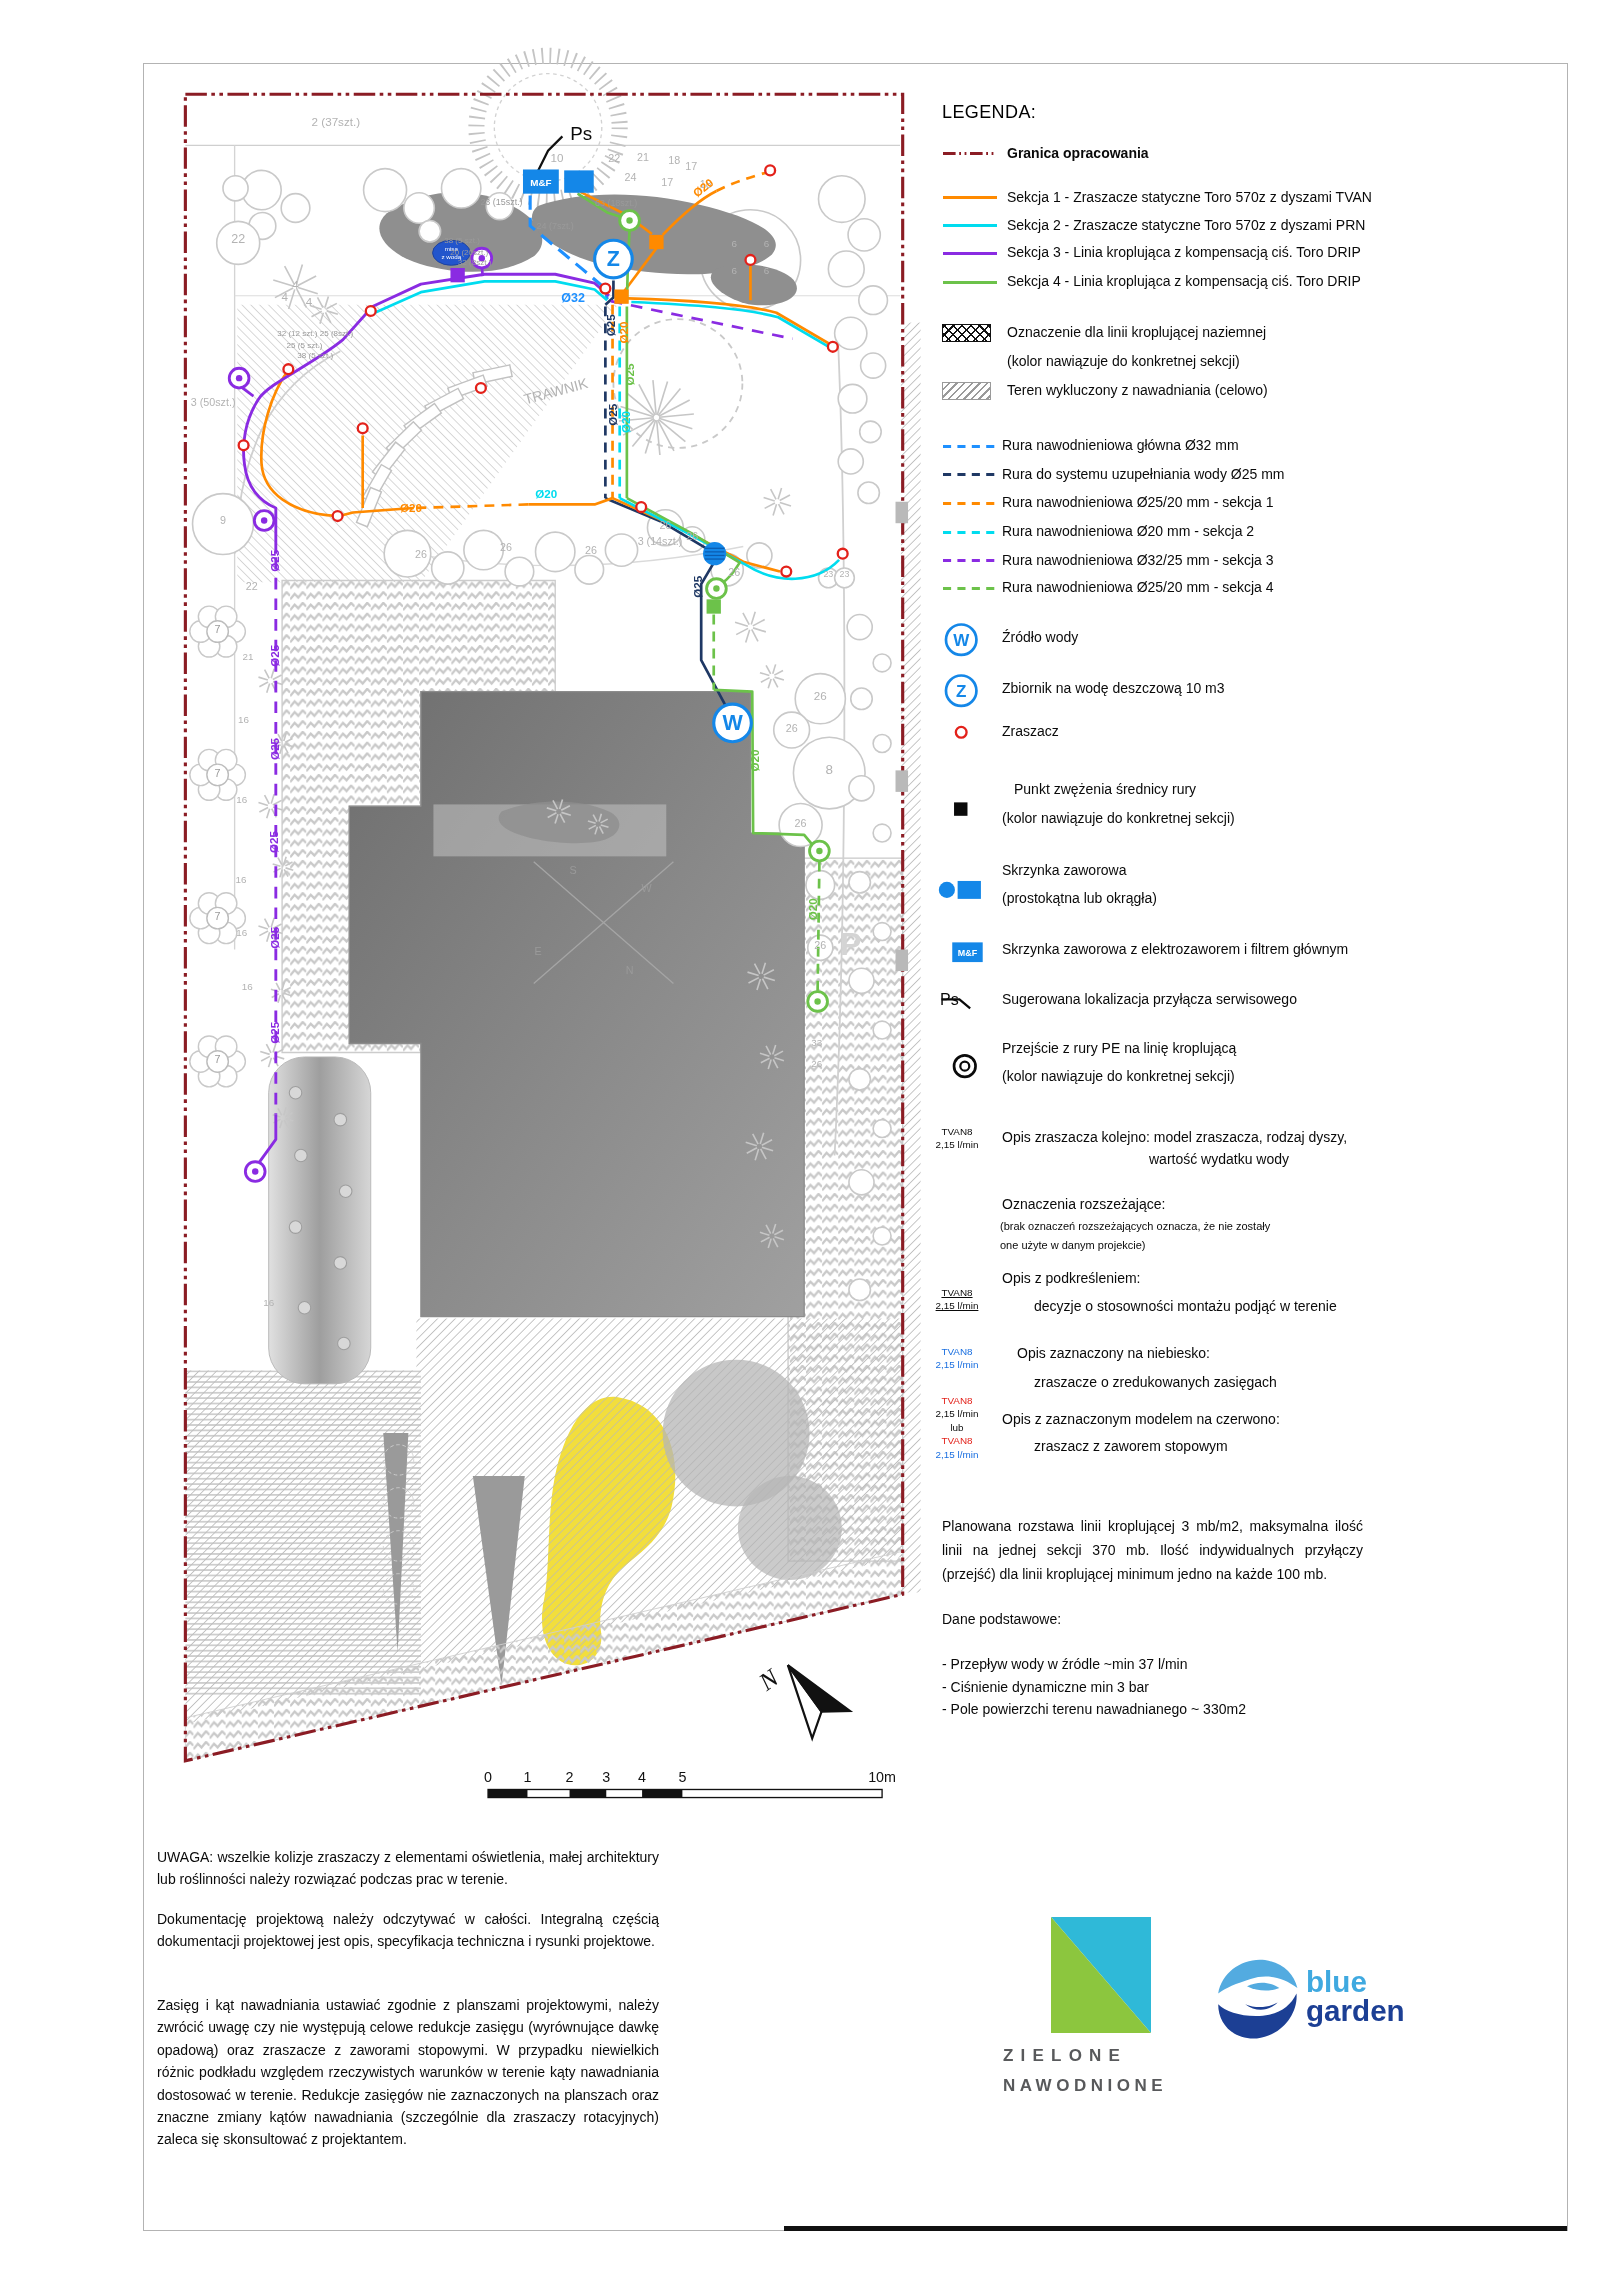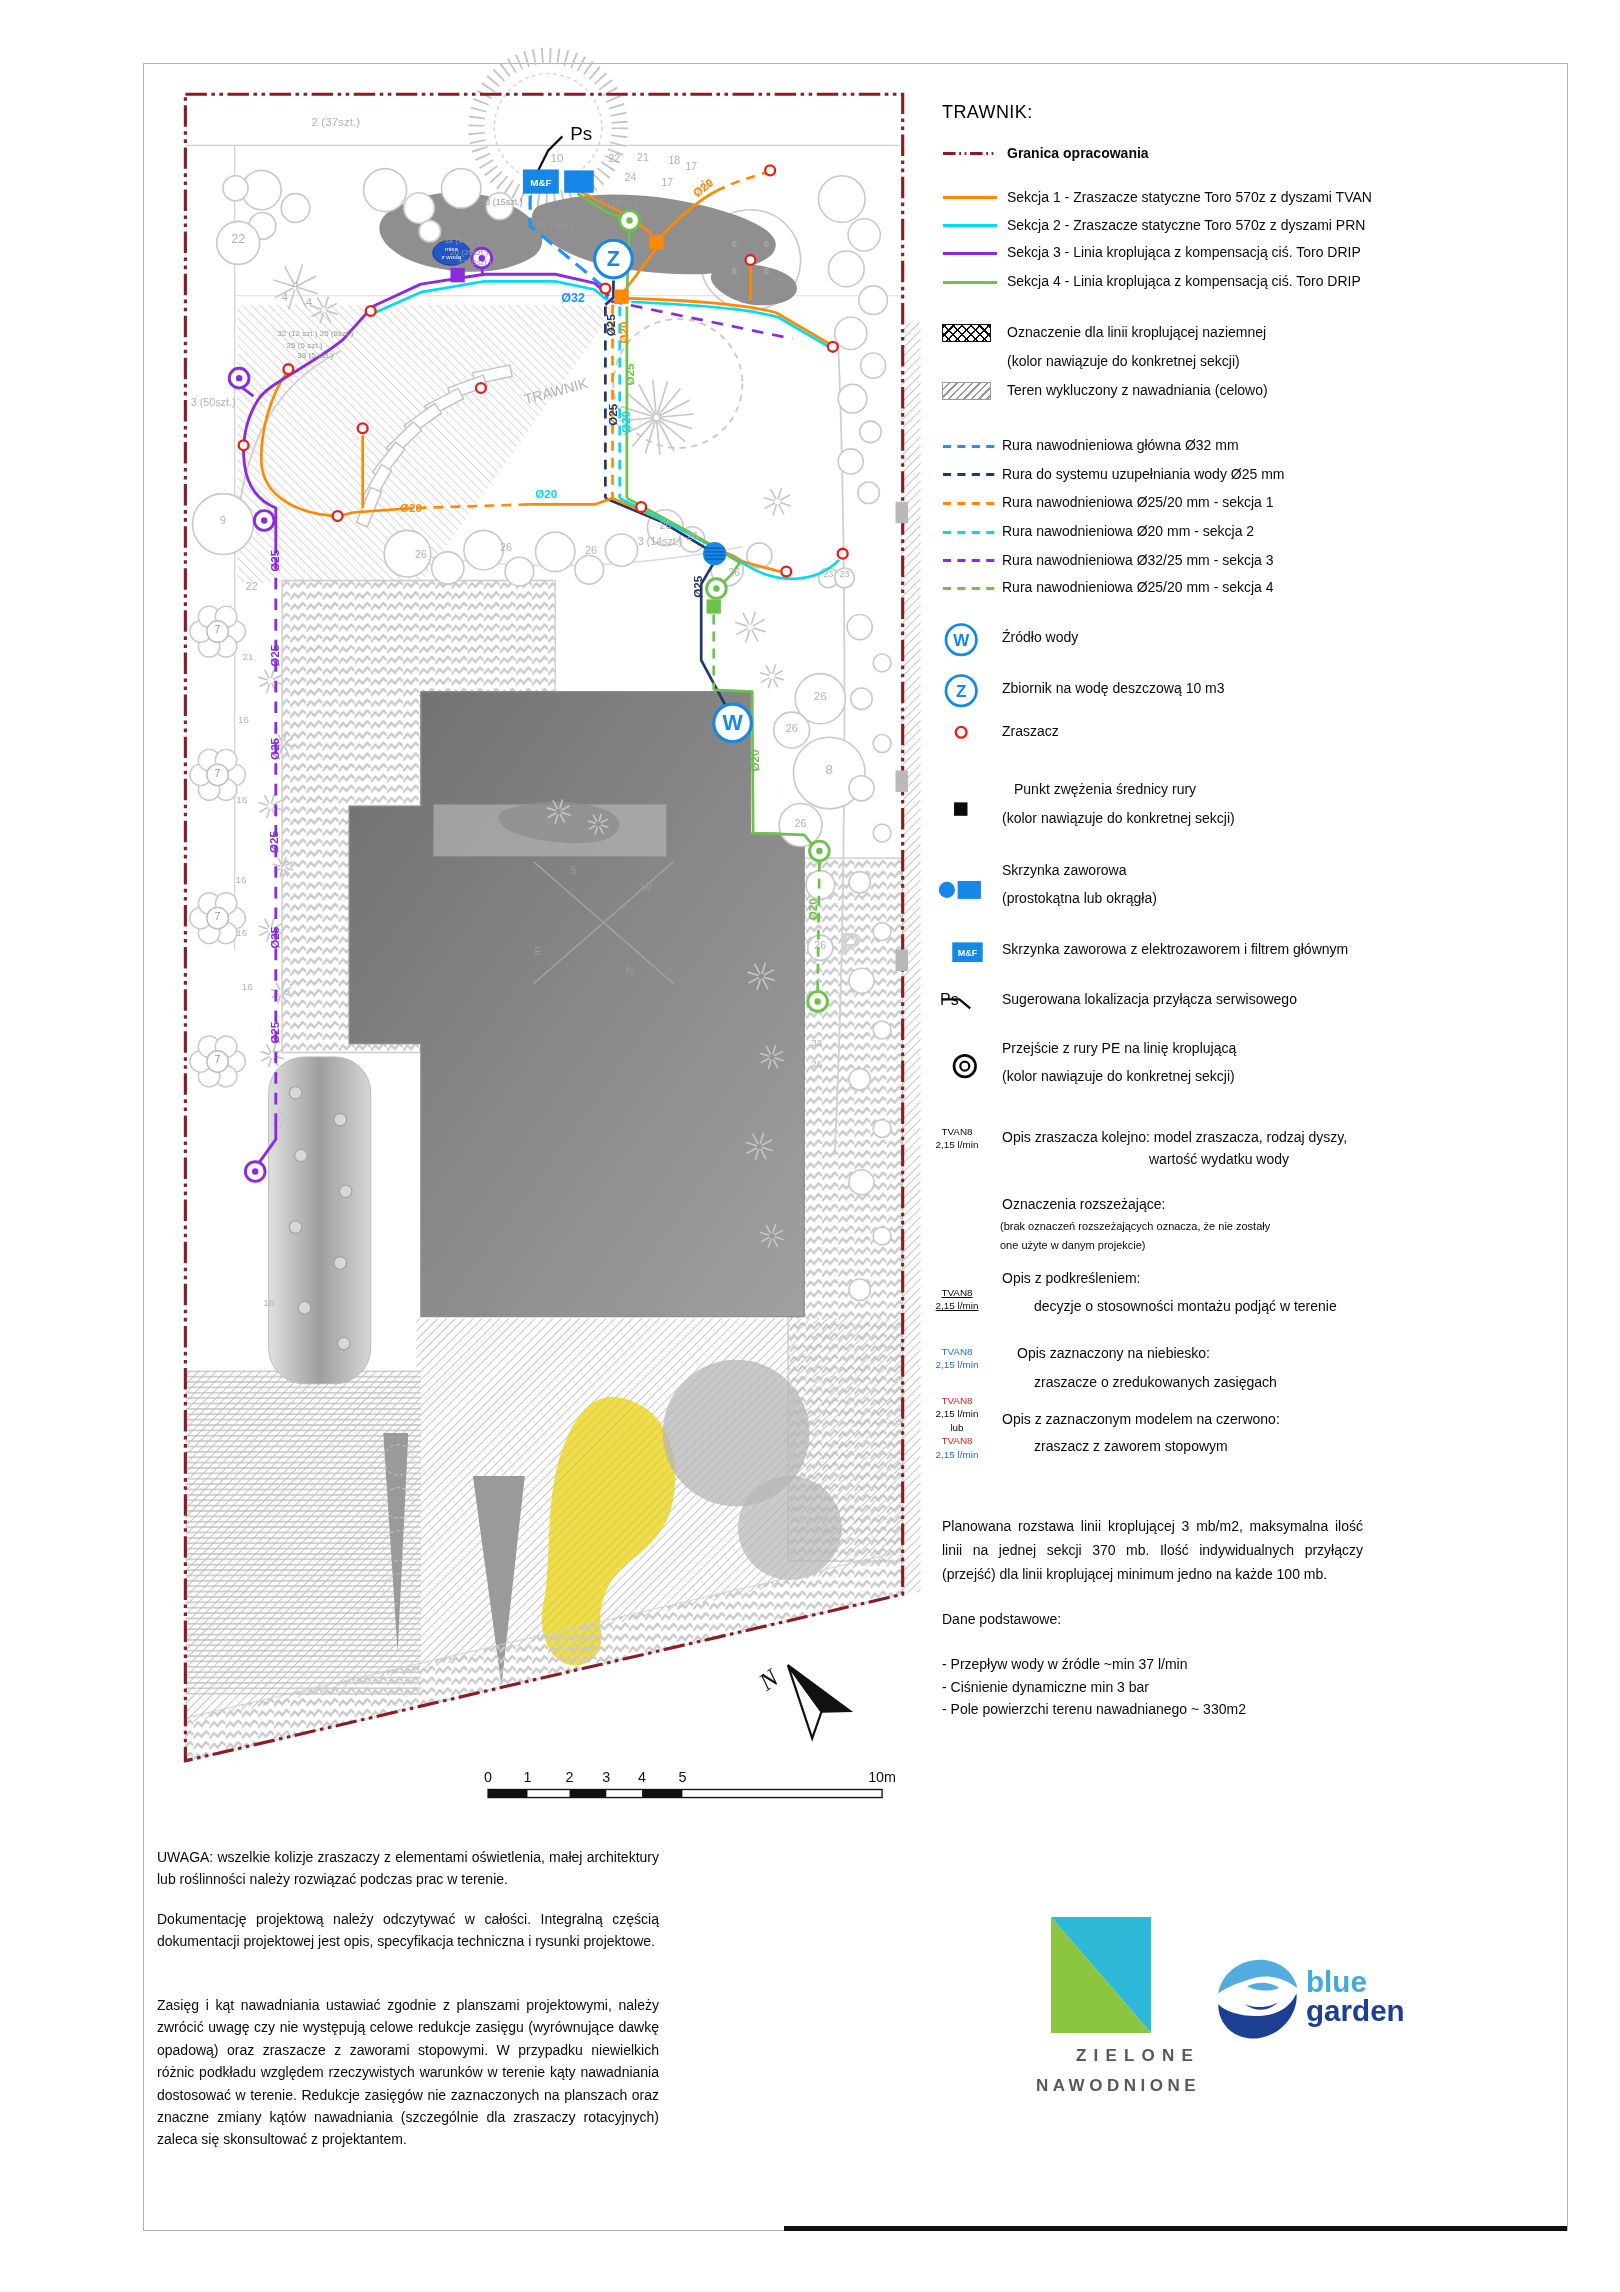--- a/index.html
+++ b/index.html
@@ -17,21 +17,21 @@
   .swatch-hatch{width:47px;height:16px;border:0.9px solid #9a9a9a;
      background:repeating-linear-gradient(135deg,#fff 0 3.6px,#9a9a9a 3.6px 5.4px);}
   .swatch-cross{width:47px;height:16px;border:1.8px solid #111;
      background:repeating-linear-gradient(45deg,transparent 0 4.5px,#111 4.5px 6.3px),
                 repeating-linear-gradient(-45deg,transparent 0 4.5px,#111 4.5px 6.3px);}
   .rnote{font-size:14px;color:#0a0a0a;line-height:24px;text-align:justify;}
   .rlist{font-size:14px;color:#0a0a0a;line-height:22.4px;}
   
   .lnote{left:157px;width:502px;font-size:14px;line-height:22.4px;color:#0a0a0a;text-align:justify;}
   
-  .zg-text{width:197px;text-align:right;font-weight:bold;color:#58595b;font-size:17px;}
+  .zg-text{width:197px;text-align:left;font-weight:bold;color:#58595b;font-size:17px;}
   .bg-blue{font-size:29.6px;font-weight:bold;color:#3fa9e0;line-height:29.6px;}
   .bg-dark{font-size:29.6px;font-weight:bold;color:#1c3f94;line-height:29.6px;}
 </style>
 </head>
 <body>
 
 <div id="sheet" class="abs"></div>
 
 <svg id="plan" class="abs" viewBox="0 0 1809 2560" xmlns="http://www.w3.org/2000/svg">
   <defs>
@@ -671,21 +671,21 @@
     </g>
 
   <g transform="translate(908,1898) rotate(-36)">
     <path d="M0 -48 L-26 34 L0 16 Z" fill="#fff" stroke="#111" stroke-width="2.5"></path>
     <path d="M0 -48 L26 34 L0 16 Z" fill="#111" stroke="#111" stroke-width="2.5"></path>
     <text id="north-n" x="-27" y="-38" text-anchor="middle" font-size="28" font-style="italic" font-family="Liberation Serif, serif" fill="#111">N</text>
   </g>
 </svg>
 
 <div id="legend">
-    <div class="abs leg-title" style="left: 942px; top: 102px;">TRAWNIK:</div>
+    <div class="abs leg-title" style="left: 942px; top: 102px;">LEGENDA:</div>
     <svg width="56" height="9" style="position: absolute; left: 942px; top: 149px;" viewBox="0 0 62 10">
       <line x1="1" y1="5" x2="61" y2="5" stroke="#8B1C24" stroke-width="3.2" stroke-dasharray="14 4 2 4 2 4"></line>
     </svg>
     <div class="abs leg-label" style="left: 1007px; top: 145px; font-weight: bold;">Granica opracowania</div>
     <svg width="56" height="9" style="position: absolute; left: 942px; top: 193px;" viewBox="0 0 62 10">
       <line x1="1" y1="5" x2="61" y2="5" stroke="#FF8A00" stroke-width="3.2"></line>
     </svg>
     <div class="abs leg-label" style="left: 1007px; top: 189px;">Sekcja 1 - Zraszacze statyczne Toro 570z  z dyszami TVAN</div>
     <svg width="56" height="9" style="position: absolute; left: 942px; top: 221px;" viewBox="0 0 62 10">
       <line x1="1" y1="5" x2="61" y2="5" stroke="#00DCEF" stroke-width="3.2"></line>

